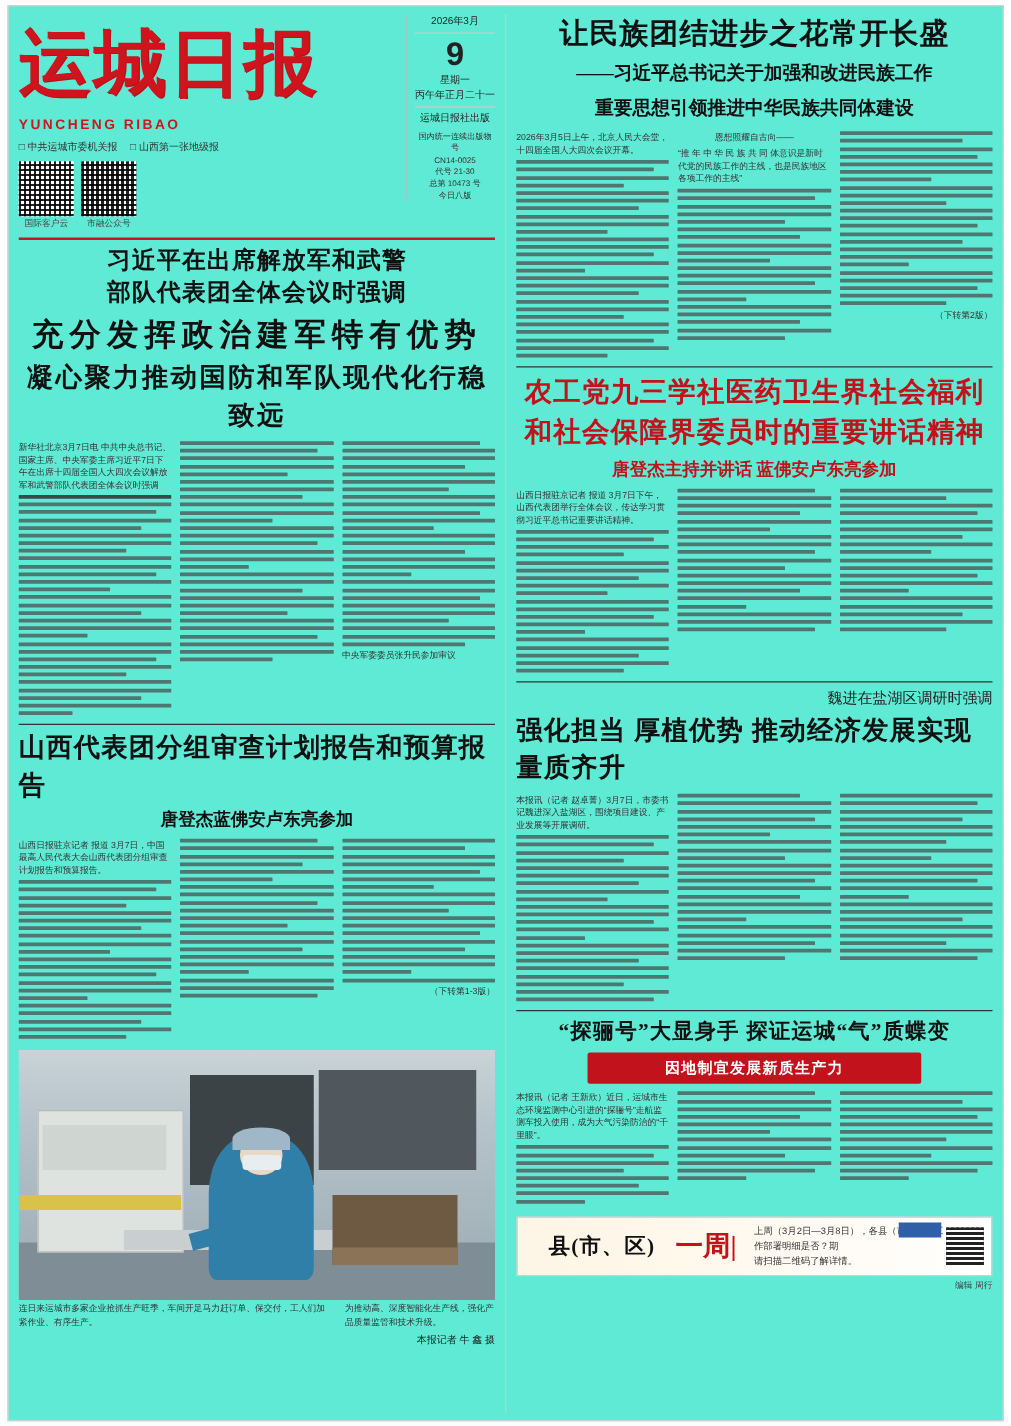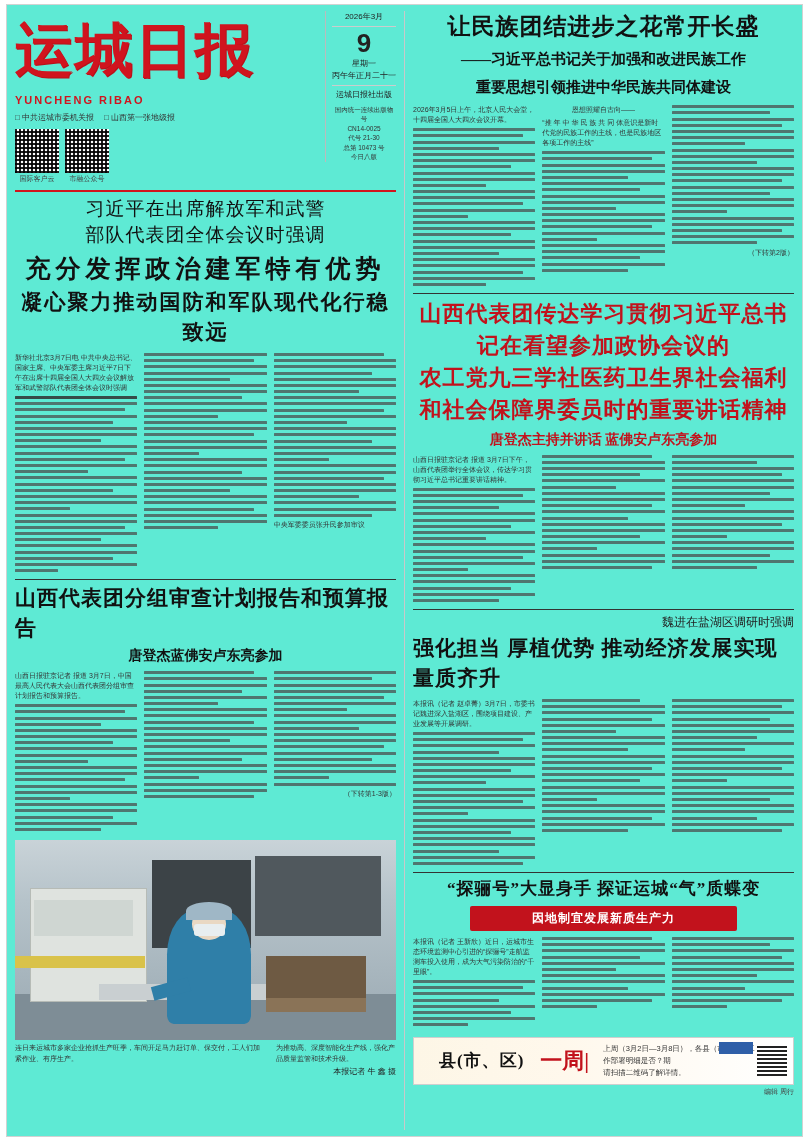--- a/index.html
+++ b/index.html
@@ -48,21 +48,21 @@
   }
   .mast-date .big{font-size:26px;font-weight:bold;line-height:1;margin:2px 0;}
   .mast-date hr{border:none;border-top:1px solid #ccc;margin:3px 0;}
   .mast-meta{font-size:6.5px;color:#333;line-height:1.45;text-align:center;margin-top:4px;}
   .red-rule{height:2px;background:#d0141e;margin:6px 0 4px 0;}
   .thin-rule{height:1px;background:#333;margin:4px 0;}
 
   
   .hl-shoulder{
     font-family:"Liberation Serif", serif;
-    font-size:19px;font-weight:normal;text-align:center;line-height:1.35;color:#111;
+    font-size:19px;font-weight:bold;text-align:center;line-height:1.35;color:#111;
     letter-spacing:1px;
   }
   .hl-main{
     font-family:"Liberation Serif", serif;
     font-size:25px;font-weight:bold;text-align:center;line-height:1.4;color:#111;
     letter-spacing:5px;margin-top:4px;
   }
   .hl-main2{
     font-family:"Liberation Serif", serif;
     font-size:21px;font-weight:bold;text-align:center;line-height:1.4;color:#111;
@@ -500,21 +500,20 @@
               <div class="ln"></div>
               <div class="ln s70"></div>
             <div class="cap" style="text-align:right">（下转第2版）</div>
           </div>
         </div>
       </div>
 
       <div class="thin-rule"></div>
 
       <div>
-        <div class="hl-red">山西代表团传达学习贯彻习近平总书记在看望参加政协会议的</div>
         <div class="hl-red">农工党九三学社医药卫生界社会福利和社会保障界委员时的重要讲话精神</div>
         <div class="hl-red-sub">唐登杰主持并讲话  蓝佛安卢东亮参加</div>
 
         <div class="cols">
           <div class="tcol">
             <div class="byline">山西日报驻京记者  报道  3月7日下午，山西代表团举行全体会议，传达学习贯彻习近平总书记重要讲话精神。</div>
             <div class="ln"></div>
               <div class="ln s90"></div>
               <div class="ln"></div>
               <div class="ln s70"></div>

